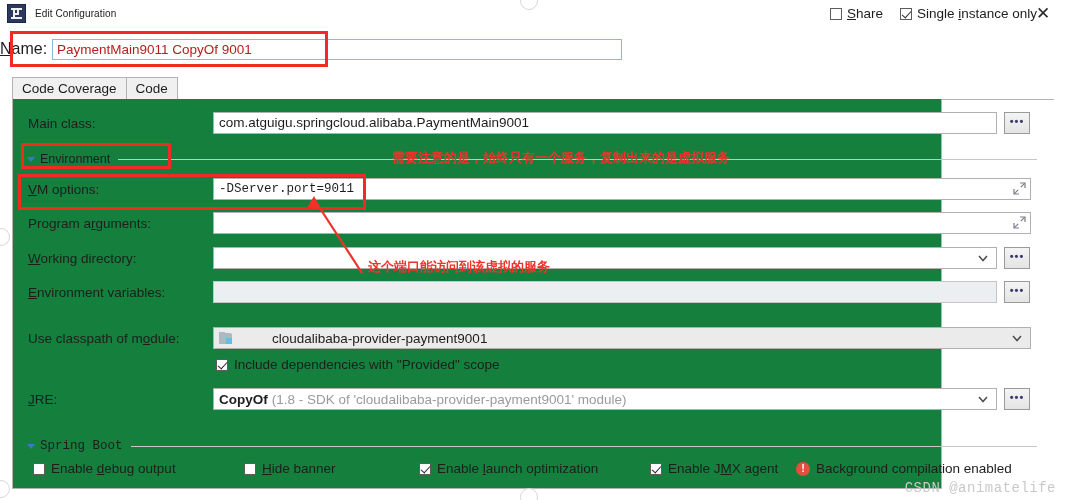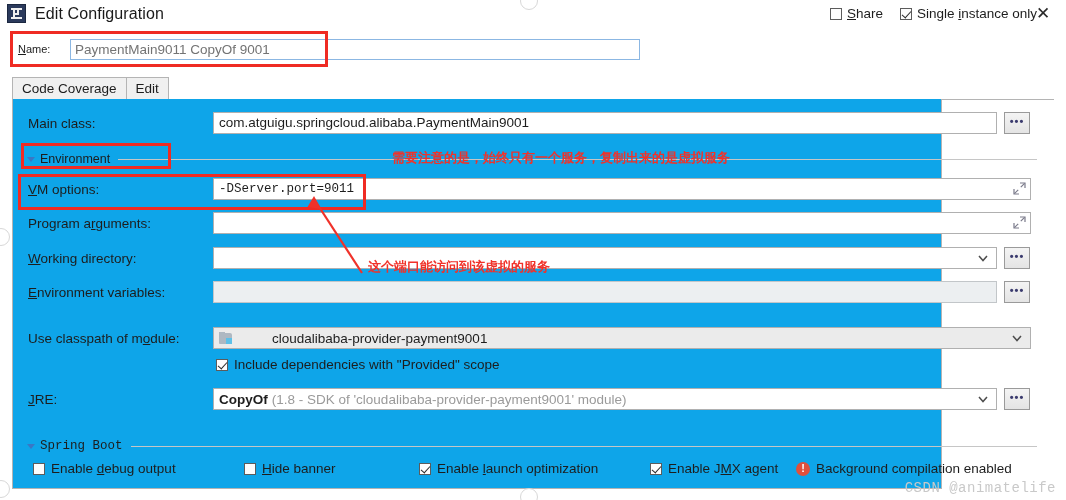--- a/index.html
+++ b/index.html
@@ -56,21 +56,21 @@
     background: #f0f0f0;
   }
   #app-icon .ij-jh {
     position: absolute;
     left: 7px; top: 8px;
     width: 4px; height: 2px;
     background: #f0f0f0;
   }
   #window-title {
     margin-left: 9px;
-    font-size: 16px;
+    font-size: 10px;
     color: #1a1a1a;
     letter-spacing: 0.1px;
   }
   #close-btn {
     position: absolute;
     right: 8px; top: 2px;
     width: 30px; height: 22px;
     display: flex; align-items: center; justify-content: center;
     font-size: 17px;
     color: #2a2a2a;
@@ -80,32 +80,31 @@
   
   #name-row {
     position: absolute;
     left: 0; top: 33px;
     width: 1066px; height: 32px;
     display: flex;
     align-items: center;
   }
   #name-label {
     width: 52px;
-    margin-left: 18px;
-    font-size: 11px;
+    font-size: 16px;
   }
   .mn { text-decoration: underline; }
   #name-input {
     width: 570px;
     height: 21px;
     border: 1px solid #8bb7e3;
     background: #ffffff;
     font-family: "Liberation Sans", sans-serif;
     font-size: 13.5px;
-    color: #737373;
+    color: #b91c1c;
     padding: 0 4px;
     outline: none;
     box-sizing: border-box;
   }
   #share-wrap {
     position: absolute;
     left: 830px; top: 6px;
     display: flex;
     align-items: center;
     gap: 5px;
@@ -165,21 +164,21 @@
   }
   .tab.active {
     background: #cbdcf0;
   }
 
   
   #panel {
     position: absolute;
     left: 12px; top: 99px;
     width: 930px; height: 390px;
-    background: #0ea5e9;
+    background: #15803d;
     border: 1px solid #b4b4b4;
     border-top: none;
     box-sizing: border-box;
   }
   .lbl {
     position: absolute;
     left: 15px;
     font-size: 13.5px;
     color: #1d1d1d;
     white-space: nowrap;
@@ -408,21 +407,21 @@
   <span><span class="mn">S</span>hare</span>
 </div>
 
 <div id="single-wrap">
   <span class="cb checked"></span>
   <span>Single <span class="mn">i</span>nstance only</span>
 </div>
 
 <div id="tabs">
   <div class="tab">Code Coverage</div>
-  <div class="tab">Edit</div>
+  <div class="tab">Code</div>
 </div>
 
 <div id="panel">
 
   <div class="lbl" style="top:17px;">Main class:</div>
   <div class="tf" style="left:200px; top:13px; width:784px;">com.atguigu.springcloud.alibaba.PaymentMain9001</div>
   <div class="btn-dots" style="left:991px; top:13px;">
     <span class="dots">•••</span>
   </div>
 

